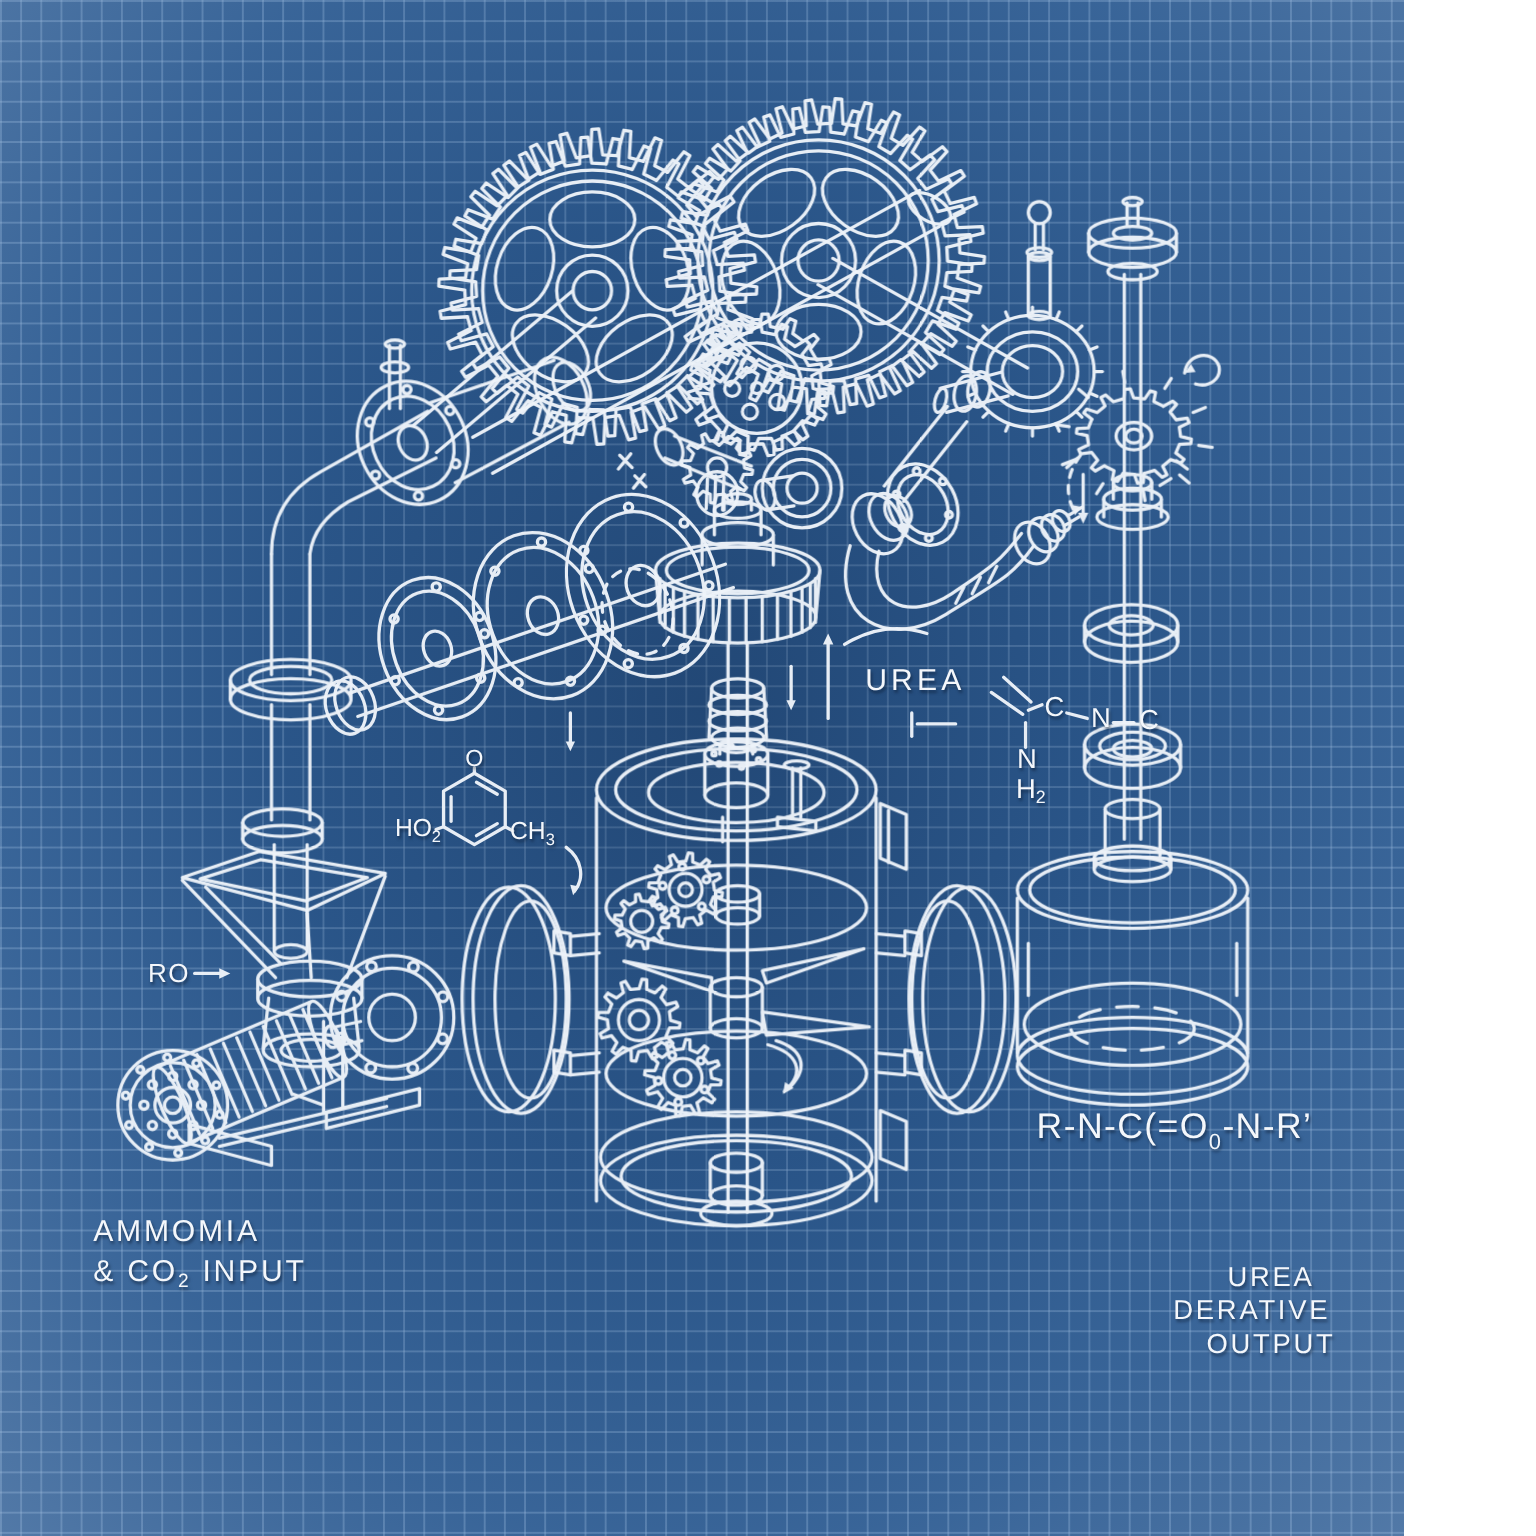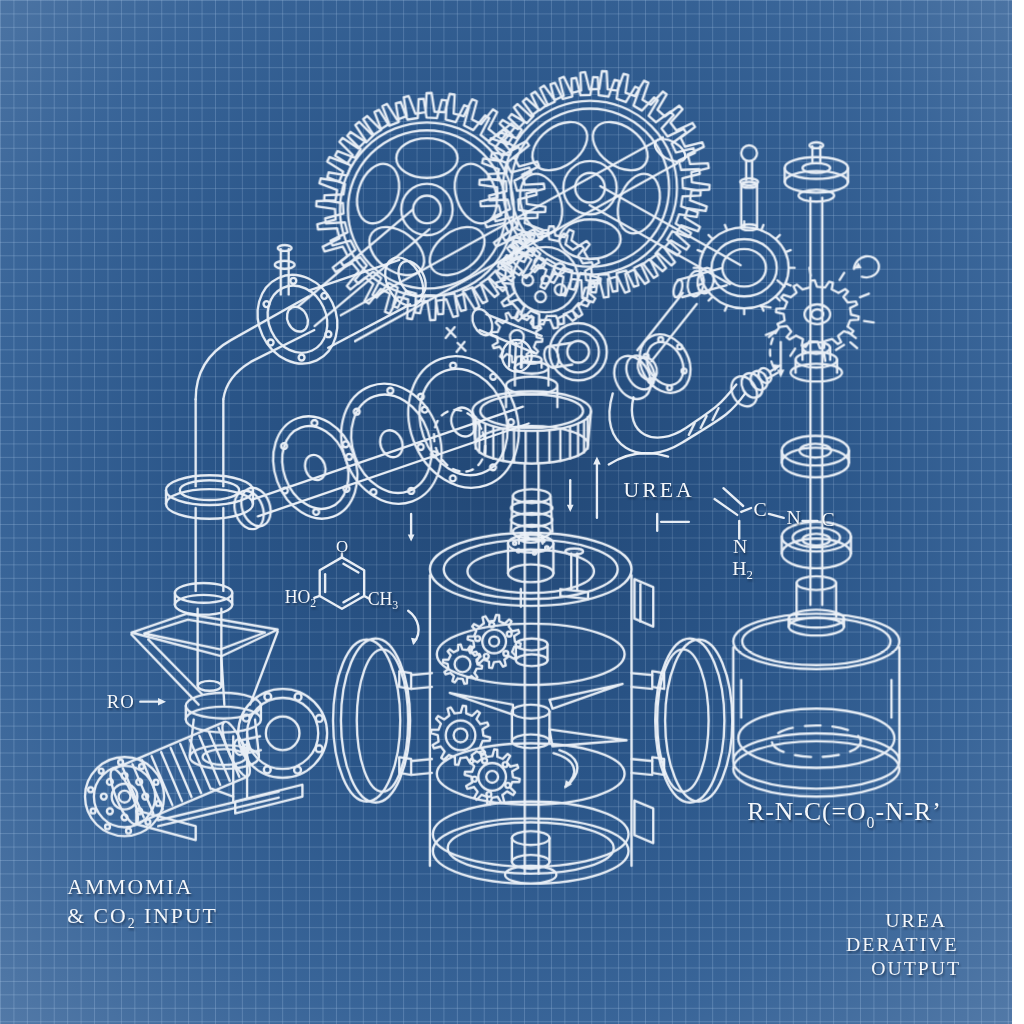--- a/index.html
+++ b/index.html
@@ -1,28 +1,27 @@
 <!DOCTYPE html>
 <html style="--bg: #2e5c92; --ink: #eef3f9; --text: #f4f7fb;"><head>
 <meta charset="utf-8">
 <style>
   :root{
     --bg:#2e5c92; --grid:#96b7dc; --ink:#eef3f9; --text:#f4f7fb;
   }
   html,body{margin:0;padding:0;}
   body{width:1024px;height:1024px;overflow:hidden;font-family:"Liberation Sans",sans-serif;}
   .stage{
-    position:relative;width:1012px;height:1024px;
+    position:relative;width:936px;height:1024px;
     background-color:var(--bg);
     background-image:
       radial-gradient(ellipse at 50% 46%, rgba(6,24,52,.30) 0%, rgba(6,24,52,.10) 42%, rgba(200,216,235,.07) 72%, rgba(210,224,242,.22) 100%),
       linear-gradient(to right, rgba(150,183,220,.33) 1.4px, transparent 1.4px),
       linear-gradient(to bottom, rgba(150,183,220,.33) 1.4px, transparent 1.4px);
     background-size:100% 100%, 13.45px 13.45px, 13.45px 13.45px;
-    font-family:Liberation Serif, serif;
   }
   #scene{position:absolute;inset:0;}
   #scene g.draw-group, #scene g.draw-group *{
     stroke:var(--ink); fill:none; stroke-width:2.4;
     stroke-linecap:round; stroke-linejoin:round;
   }
   #scene .fill{fill:var(--ink)!important; stroke:none!important;}
   #scene g.labels text, #scene g.labels tspan{ stroke:none; fill:var(--text); }
   #scene g.labels{ filter:drop-shadow(1px 2px 1px rgba(8,22,44,.55)); }
   #scene g.draw-group{ opacity:.97; }

